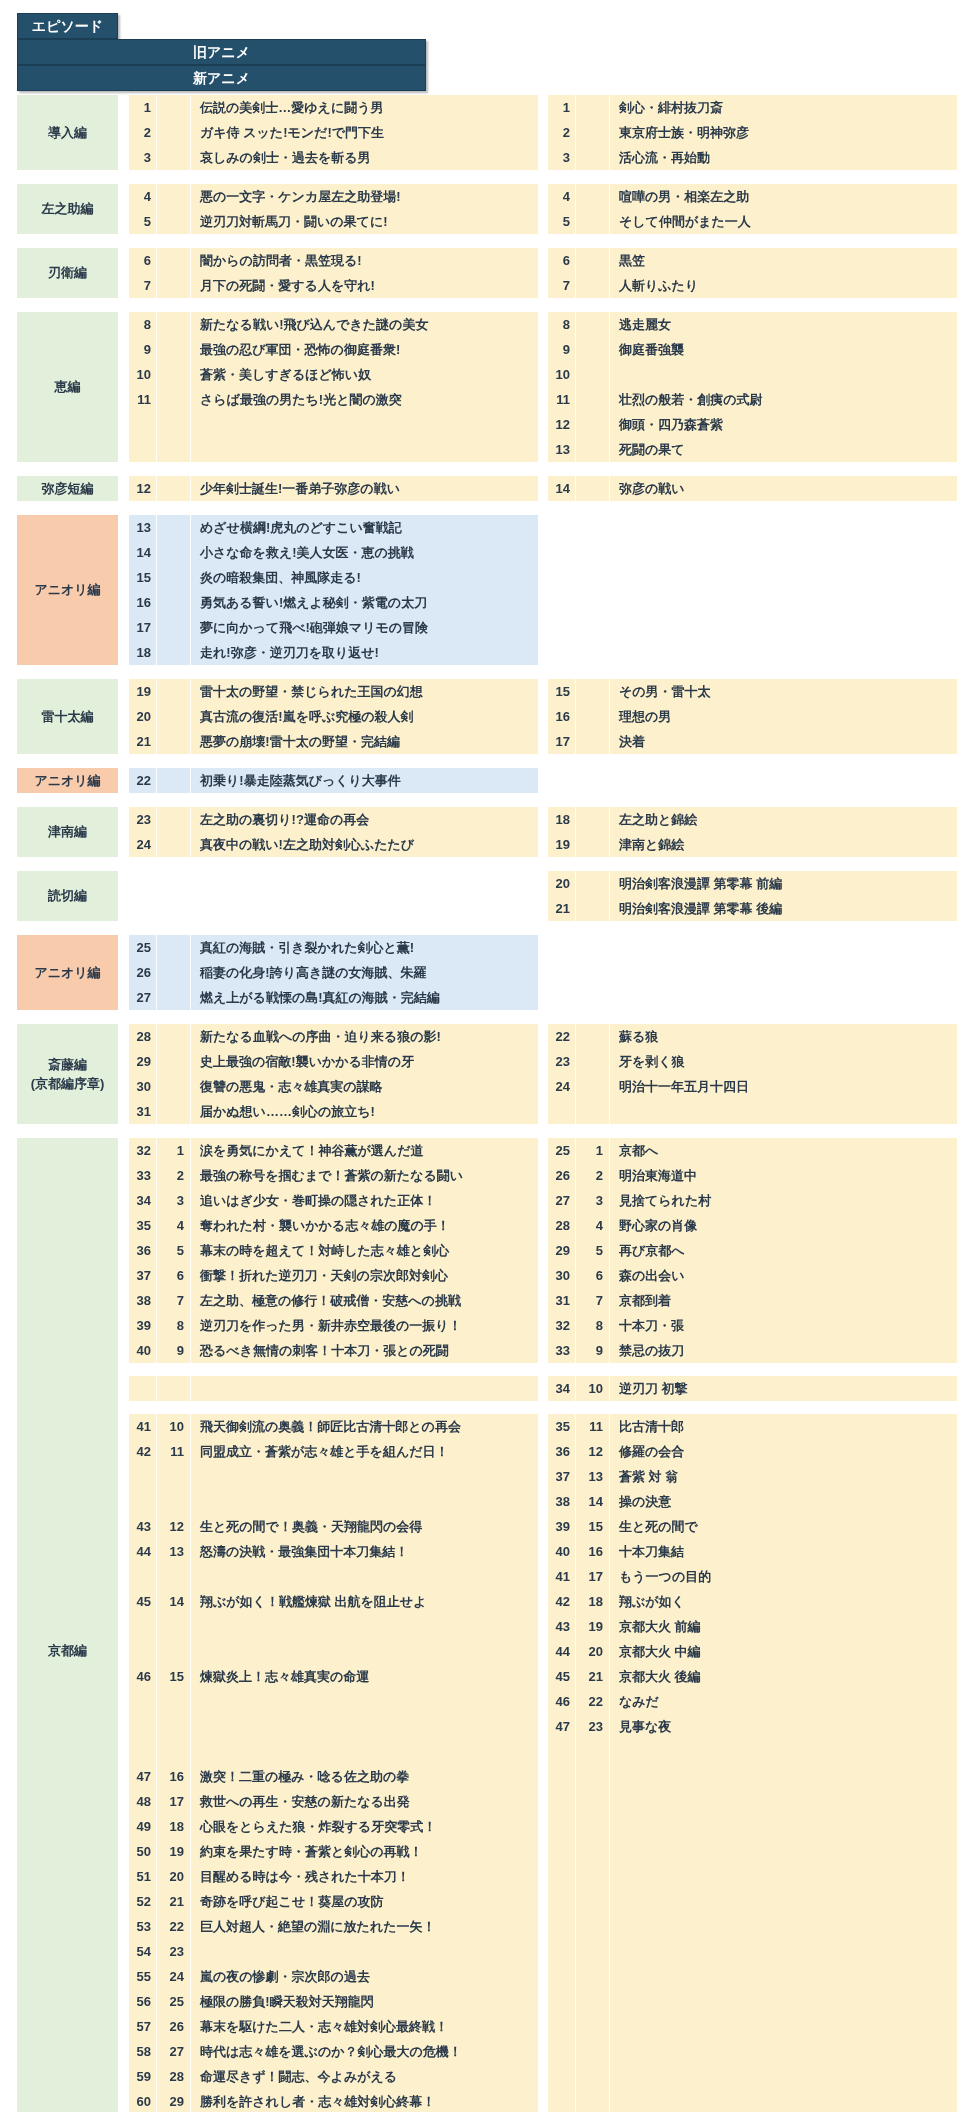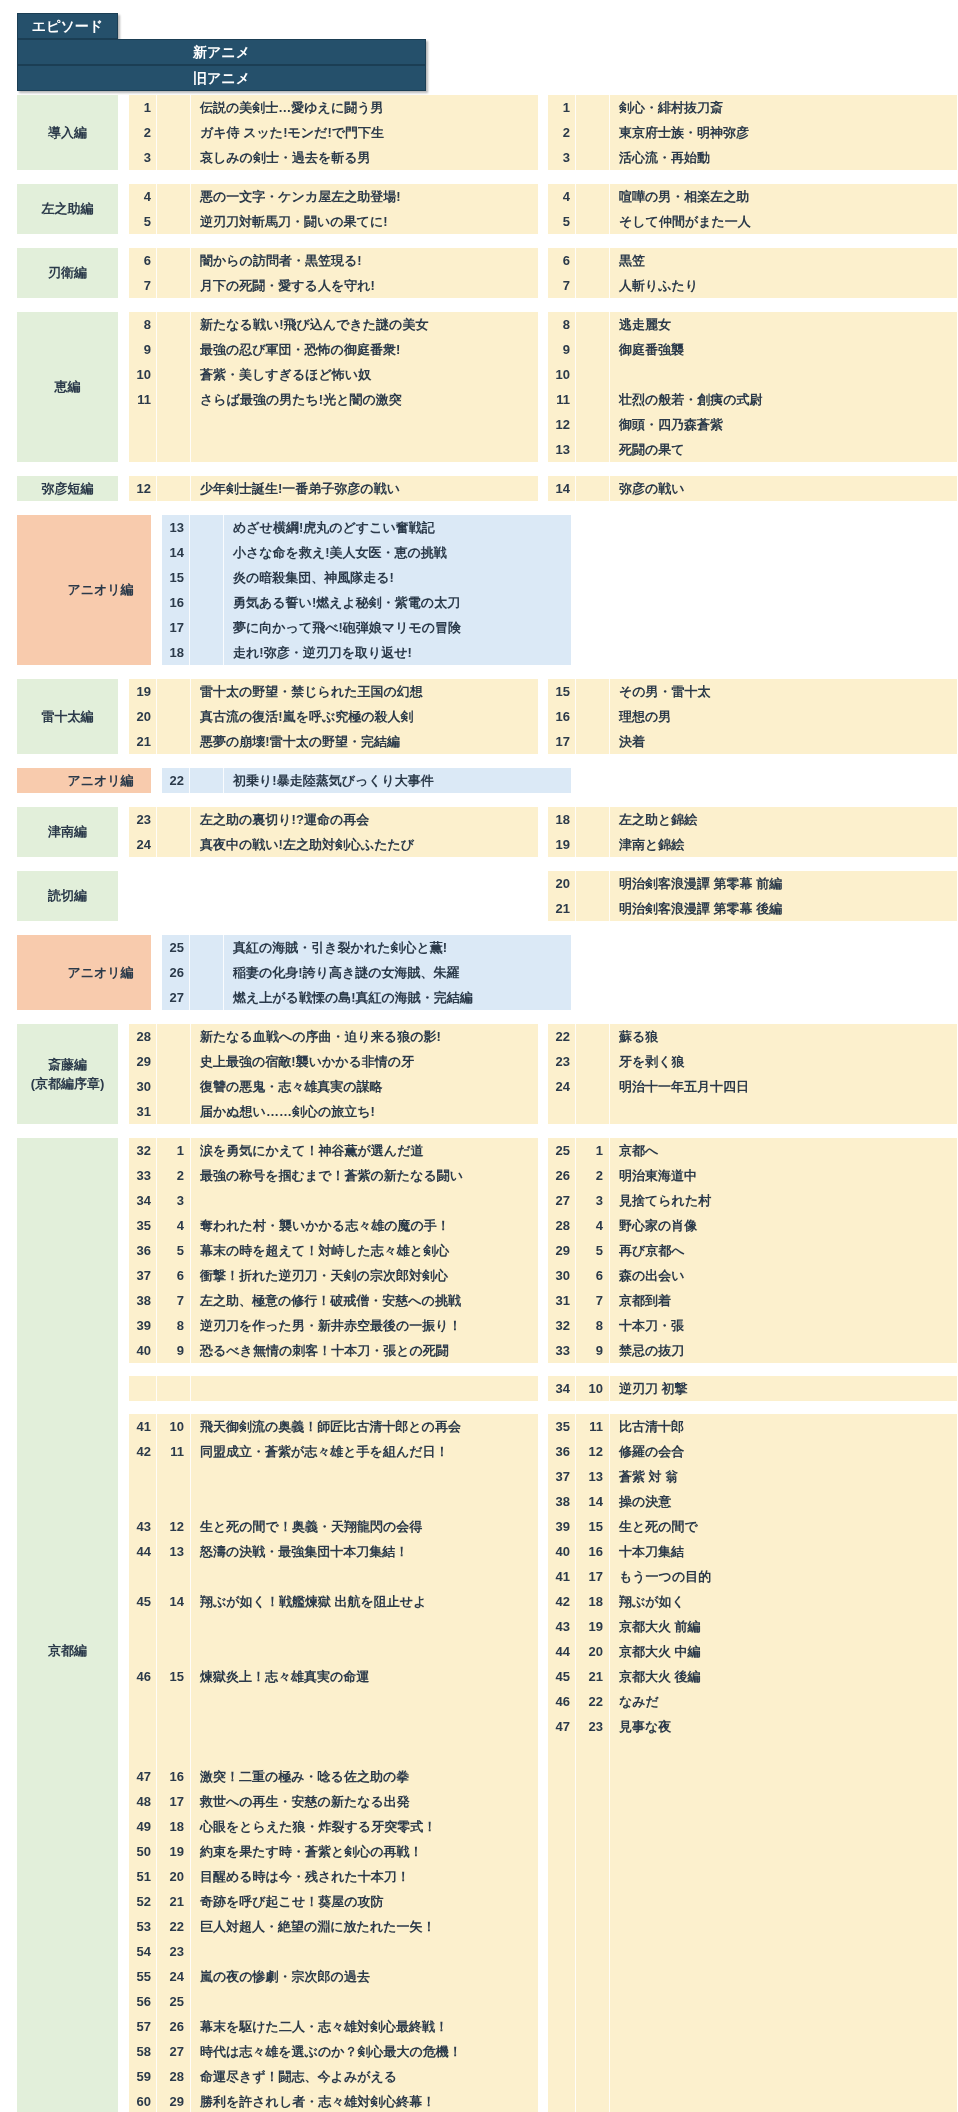--- a/index.html
+++ b/index.html
@@ -30,41 +30,41 @@
   .old-hdr{width:409px;margin-right:10px;}
   .new-hdr{width:409px;}
 
   .section{display:flex;margin-bottom:14px;}
   .arc-label{
     width:101px;margin-right:11px;flex:none;
     display:flex;flex-direction:column;justify-content:center;align-items:center;
     text-align:right;font-size:13px;color:var(--text);line-height:1.5;
   }
   .arc-green{background:var(--arc-green);}
-  .arc-orange{background:var(--arc-orange);padding-left:33px;}
+  .arc-orange{background:var(--arc-orange);}
   .blocks{display:flex;flex-direction:column;gap:13px;}
   .block{display:flex;}
   .col{width:409px;flex:none;}
   .old-col{margin-right:10px;}
   .bg-yellow{background:var(--cell-yellow);}
   .bg-blue{background:var(--cell-blue);}
   .row{display:flex;height:25px;line-height:25px;font-size:13px;color:var(--text);}
   .num{width:28px;flex:none;text-align:right;padding-right:5px;box-sizing:border-box;}
   .sub{width:34px;flex:none;text-align:right;padding-right:6px;box-sizing:border-box;}
   .ttl{flex:1;padding-left:9px;white-space:nowrap;overflow:hidden;}
   .col.sep .num,.col.sep .sub{border-right:1px solid var(--sep);}
 </style>
 </head>
 <body>
 
 <div class="page">
   <div class="header-row">
     <div class="hdr label-hdr">エピソード</div>
+    <div class="hdr old-hdr">旧アニメ</div>
     <div class="hdr new-hdr">新アニメ</div>
-    <div class="hdr old-hdr">旧アニメ</div>
   </div>
   <div id="tbl">
       <div class="section">
         <div class="arc-label arc-green">
           <div>導入編</div>
         </div>
         <div class="blocks">
           <div class="block">
             <div class="col old-col bg-yellow sep">
               <div class="row">
@@ -579,20 +579,21 @@
                 <div class="ttl">涙を勇気にかえて！神谷薫が選んだ道</div>
               </div>
               <div class="row">
                 <div class="num">33</div>
                 <div class="sub">2</div>
                 <div class="ttl">最強の称号を掴むまで！蒼紫の新たなる闘い</div>
               </div>
               <div class="row">
                 <div class="num">34</div>
                 <div class="sub">3</div>
+                <div class="ttl">追いはぎ少女・巻町操の隠された正体！</div>
               </div>
               <div class="row">
                 <div class="num">35</div>
                 <div class="sub">4</div>
                 <div class="ttl">奪われた村・襲いかかる志々雄の魔の手！</div>
               </div>
               <div class="row">
                 <div class="num">36</div>
                 <div class="sub">5</div>
                 <div class="ttl">幕末の時を超えて！対峙した志々雄と剣心</div>
@@ -794,20 +795,21 @@
                 <div class="sub">23</div>
               </div>
               <div class="row">
                 <div class="num">55</div>
                 <div class="sub">24</div>
                 <div class="ttl">嵐の夜の惨劇・宗次郎の過去</div>
               </div>
               <div class="row">
                 <div class="num">56</div>
                 <div class="sub">25</div>
+                <div class="ttl">極限の勝負!瞬天殺対天翔龍閃</div>
               </div>
               <div class="row">
                 <div class="num">57</div>
                 <div class="sub">26</div>
                 <div class="ttl">幕末を駆けた二人・志々雄対剣心最終戦！</div>
               </div>
               <div class="row">
                 <div class="num">58</div>
                 <div class="sub">27</div>
                 <div class="ttl">時代は志々雄を選ぶのか？剣心最大の危機！</div>

